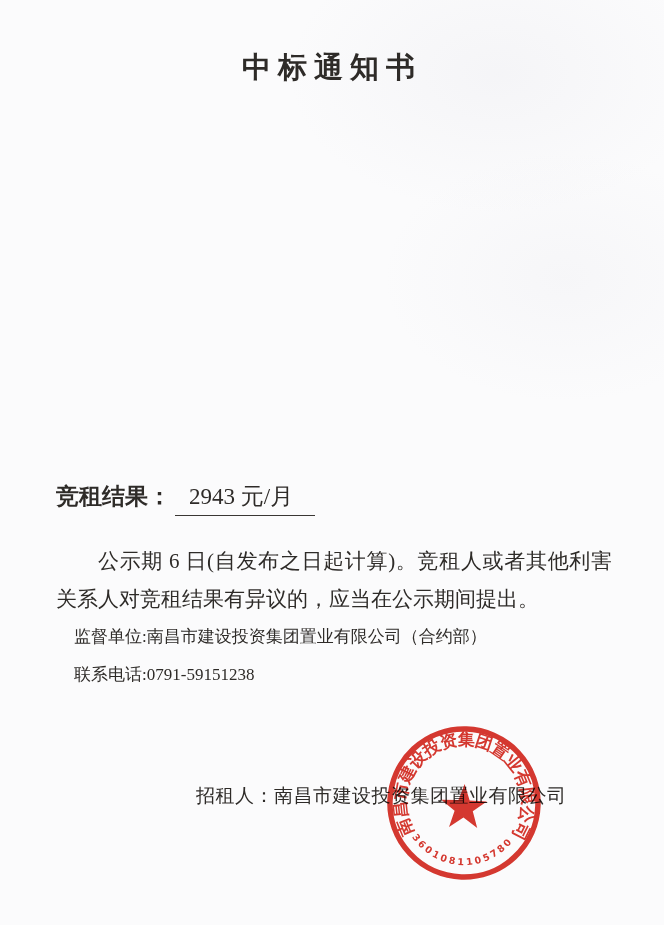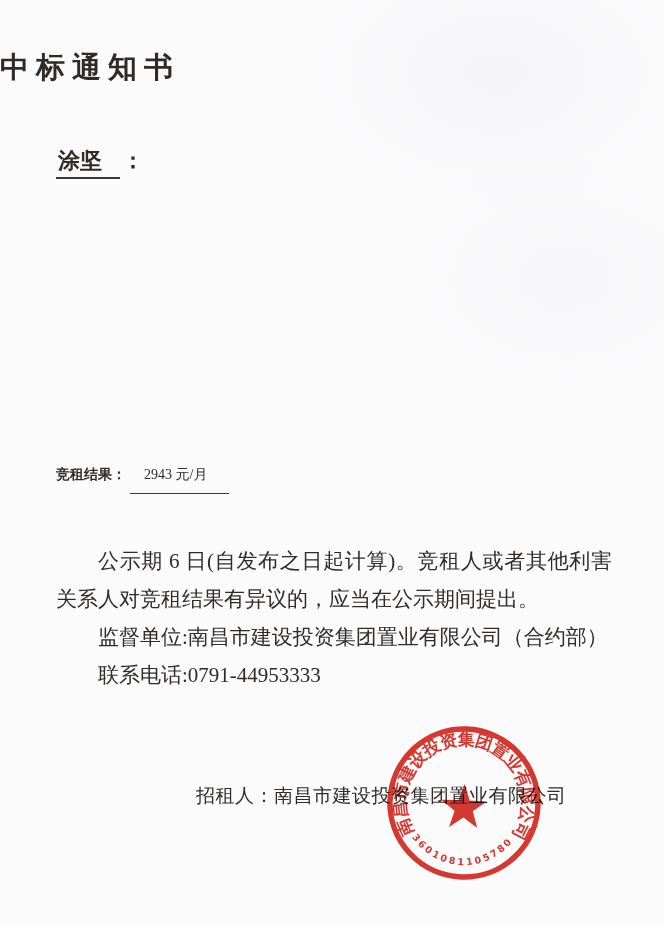--- a/index.html
+++ b/index.html
@@ -19,21 +19,21 @@
   .page{position:absolute;inset:0;}
   
   .page::before{
     content:"";position:absolute;inset:0;pointer-events:none;
     background:
       radial-gradient(ellipse 300px 200px at 75% 8%, rgba(190,190,205,.10), transparent 70%),
       radial-gradient(ellipse 260px 180px at 85% 30%, rgba(190,190,205,.08), transparent 70%);
   }
   .title{
     position:absolute;top:48px;left:0;right:0;
-    text-align:left;
+    text-align:center;
     font-size:29px;font-weight:700;
     letter-spacing:7px;
   }
   .addressee{
     position:absolute;top:146px;left:56px;
     font-size:22px;font-weight:700;
   }
   .addressee .name{
     display:inline-block;
     border-bottom:2px solid #3a3734;
@@ -47,34 +47,34 @@
     text-indent:2em;
   }
   .para1{top:190px;}
   .highlight{
     font-weight:700;
     text-decoration:underline;
     text-underline-offset:6px;
     text-decoration-thickness:1.5px;
   }
   .result-line{
-    position:absolute;top:459px;left:56px;
-    font-size:14px;line-height:32px;
+    position:absolute;top:481px;left:56px;
+    font-size:23px;line-height:32px;
   }
   .result-line .label{font-weight:700;}
   .result-line .value{
     display:inline-block;
     border-bottom:1.5px solid #3a3734;
     padding:0 22px 2px 14px;
     margin-left:4px;
   }
   .para2{top:542px;}
   .single-line{
-    position:absolute;left:56px;
-    font-size:21px;line-height:38px;
+    position:absolute;left:40px;
+    font-size:17px;line-height:38px;
     text-indent:2em;white-space:nowrap;
   }
   .supervisor{top:618px;}
   .phone{top:656px;}
   .lessor-line{
     position:absolute;top:781px;left:196px;
     font-size:19px;line-height:30px;letter-spacing:.5px;
     white-space:nowrap;
   }
   .date-line{
@@ -110,34 +110,31 @@
     font-weight:700;
   }
 </style>
 </head>
 <body>
 
 <div class="page">
 
   <h1 class="title">中标通知书</h1>
 
-  <div class="addressee">
-    <span class="name">涂坚</span><span class="colon">：</span>
-  </div>
 
 
   <div class="result-line">
     <span class="label">竞租结果：</span><span class="value">2943 元/月</span>
   </div>
 
   <p class="para para2">公示期 6 日(自发布之日起计算)。竞租人或者其他利害关系人对竞租结果有异议的，应当在公示期间提出。</p>
 
   <div class="single-line supervisor">监督单位:南昌市建设投资集团置业有限公司（合约部）</div>
 
-  <div class="single-line phone">联系电话:0791-44953333</div>
+  <div class="single-line phone">联系电话:0791-59151238</div>
 
   <div class="lessor-line">招租人：南昌市建设投资集团置业有限公司</div>
 
 
   <svg class="seal" viewBox="0 0 160 160" xmlns="http://www.w3.org/2000/svg">
     <circle class="ring" cx="80" cy="81" r="74"></circle>
     <polygon class="star" points="80,62 85.6,78.2 102.8,78.6 89.1,89 94.1,105.4 80,95.6 65.9,105.4 70.9,89 57.2,78.6 74.4,78.2"></polygon>
     <defs>
       <path id="sealTextArc" d="M 28.6 107.8 A 58 58 0 1 1 131.4 107.8" fill="none"></path>
       <path id="sealCodeArc" d="M 31.1 119.2 A 62 62 0 0 0 128.9 119.2" fill="none"></path>

